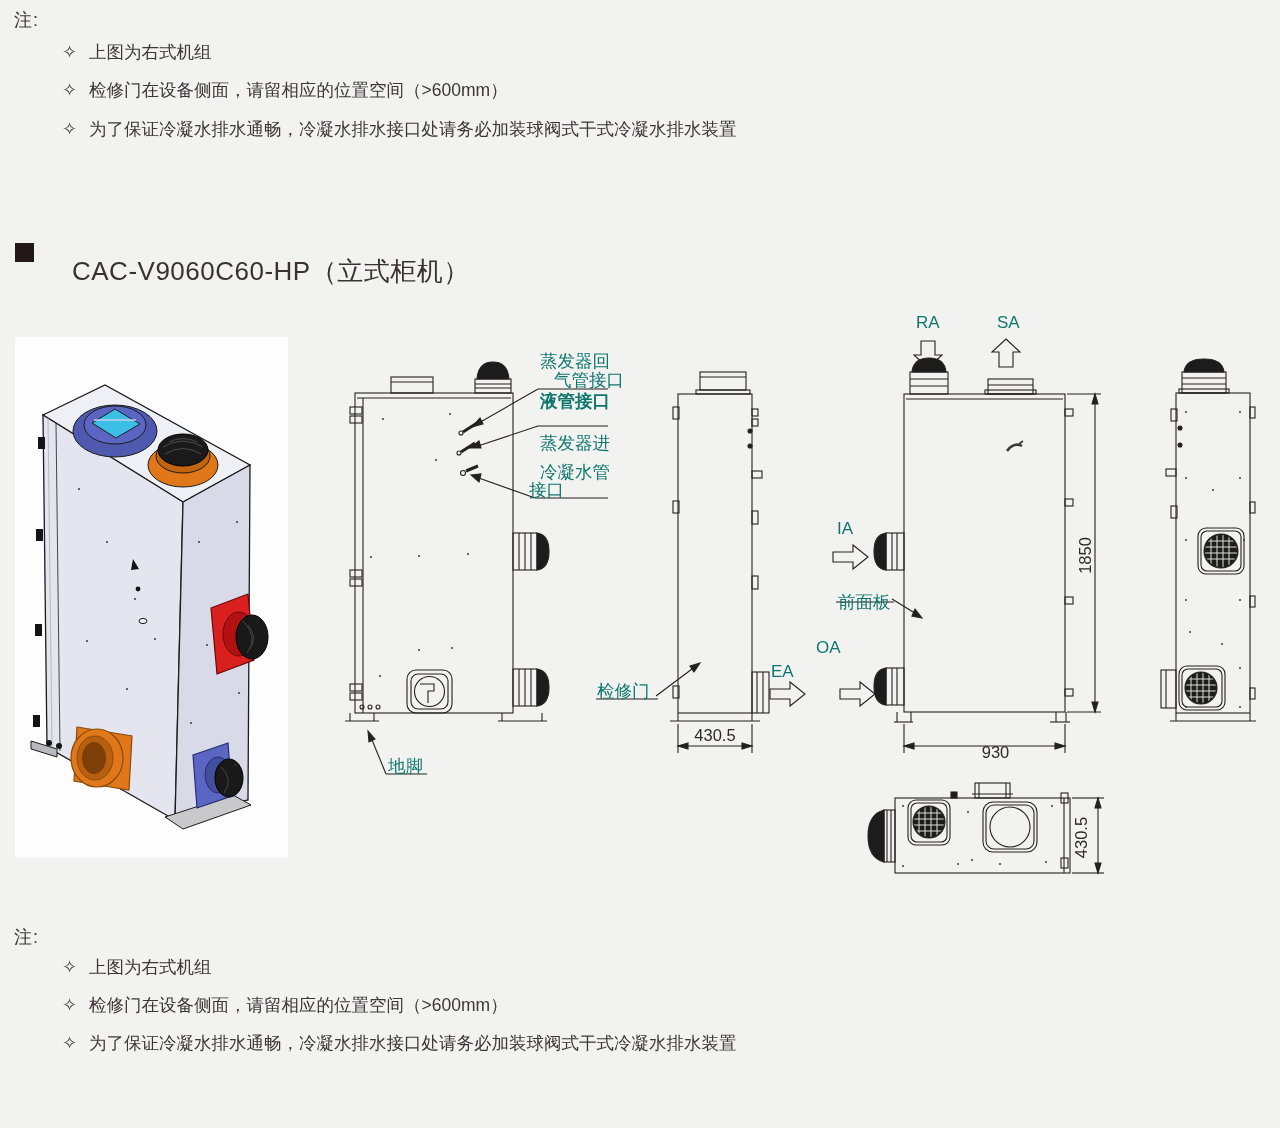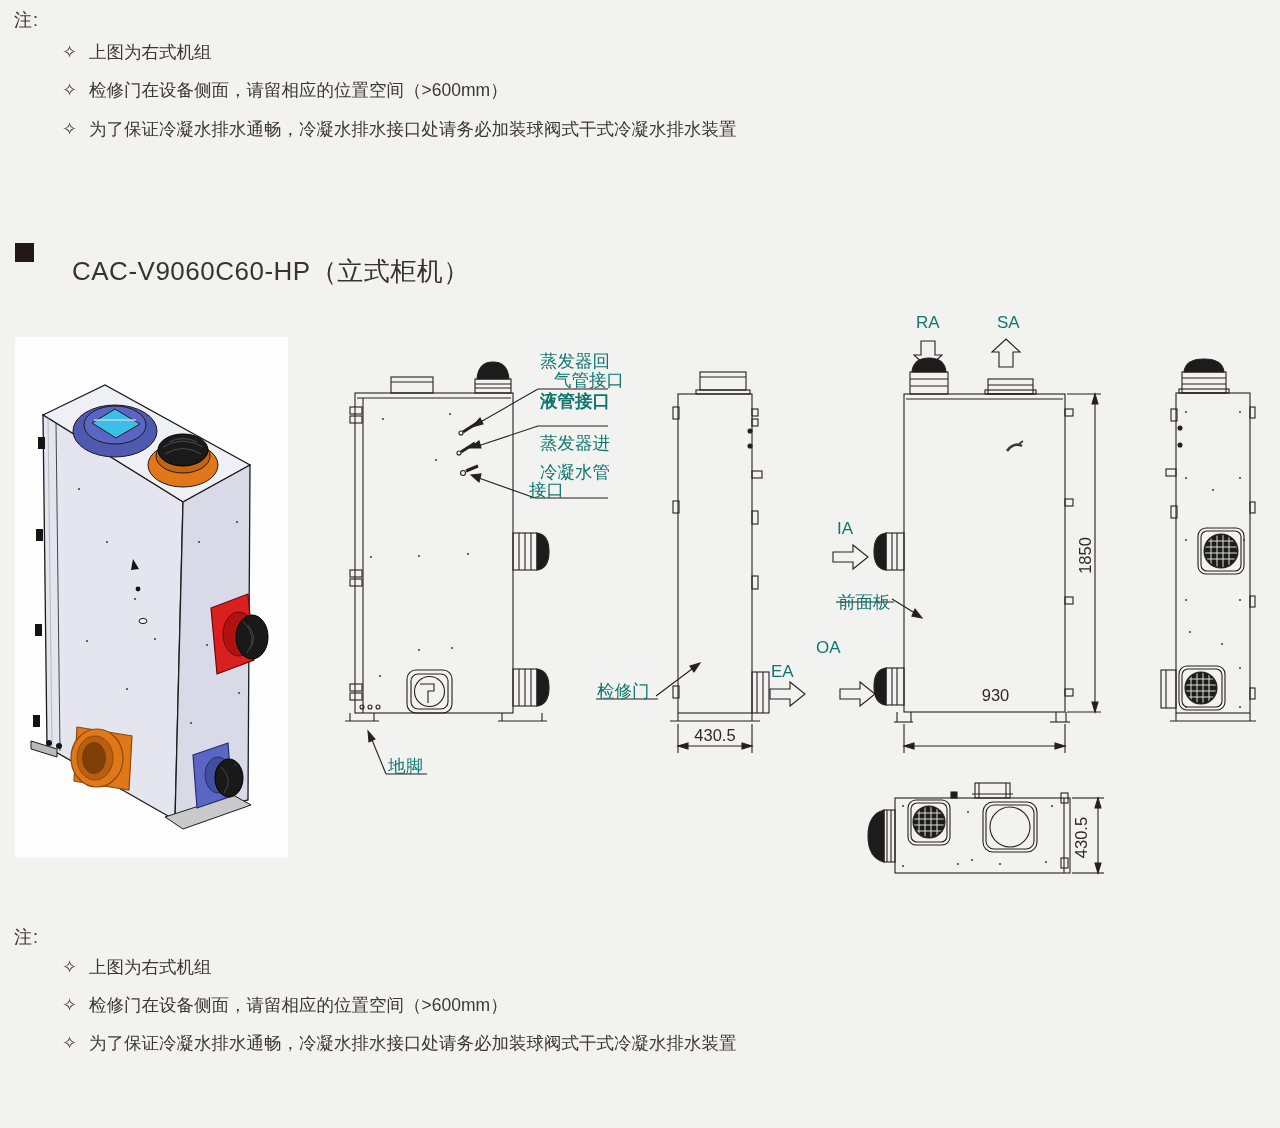--- a/index.html
+++ b/index.html
@@ -403,20 +403,20 @@
 <div class="lbl" style="left:597px;top:679px;">检修门</div>
 <div class="lbl" style="left:838px;top:590px;">前面板</div>
 
 <div class="lbl sm" style="left:771px;top:662px;">EA</div>
 <div class="lbl sm" style="left:816px;top:638px;">OA</div>
 <div class="lbl sm" style="left:837px;top:519px;">IA</div>
 <div class="lbl sm" style="left:916px;top:313px;">RA</div>
 <div class="lbl sm" style="left:997px;top:313px;">SA</div>
 
 <div class="dim" style="left:678px;top:726px;width:74px;">430.5</div>
-<div class="dim" style="left:904px;top:686px;width:183px;">930</div>
+<div class="dim" style="left:904px;top:743px;width:183px;">930</div>
 <div class="dim rot" style="left:1063px;top:546px;width:44px;">1850</div>
 <div class="dim rot" style="left:1059px;top:828px;width:44px;">430.5</div>
 
 <div class="note-heading" style="left:14px;top:925px;">注:</div>
 <div class="note-row" style="left:62px;top:955px;"><span class="bullet">✧</span><span>上图为右式机组</span></div>
 <div class="note-row" style="left:62px;top:993px;"><span class="bullet">✧</span><span>检修门在设备侧面，请留相应的位置空间（&gt;600mm）</span></div>
 <div class="note-row" style="left:62px;top:1031px;"><span class="bullet">✧</span><span>为了保证冷凝水排水通畅，冷凝水排水接口处请务必加装球阀式干式冷凝水排水装置</span></div>
 
 </body></html>

